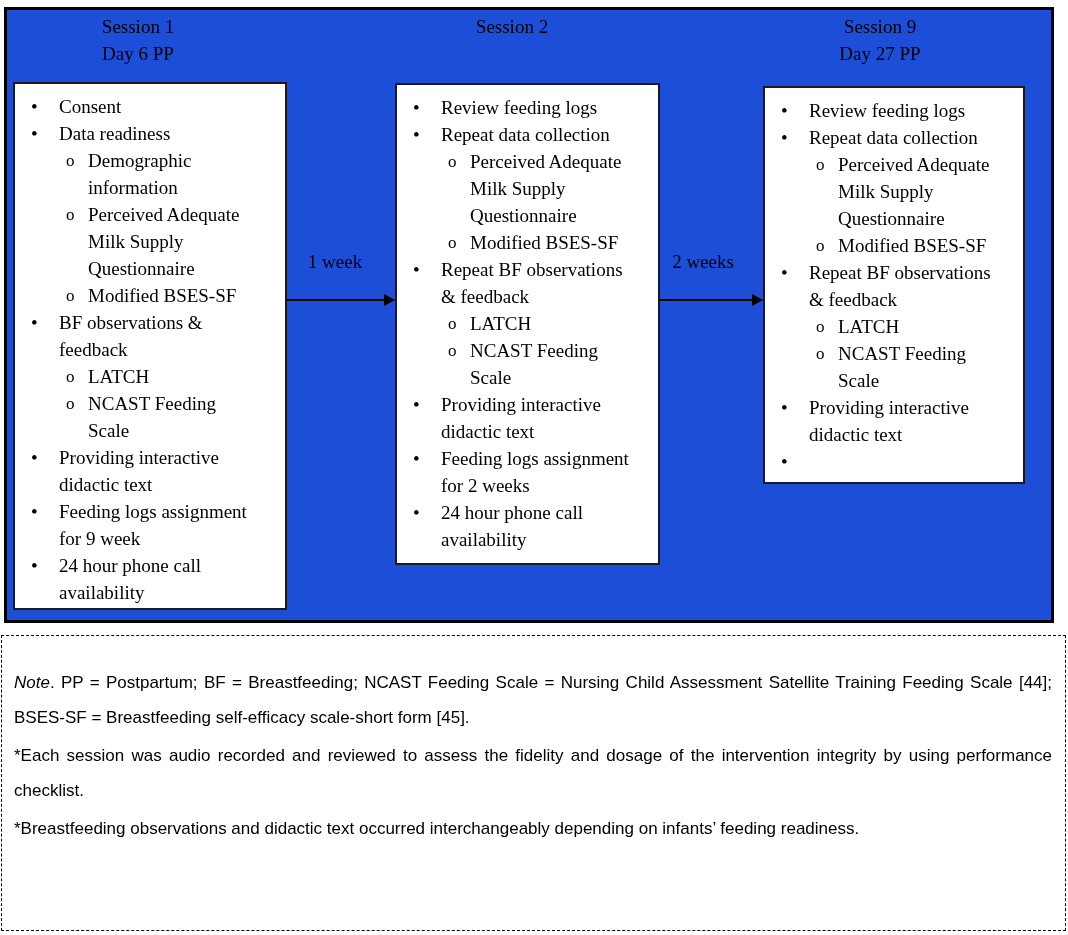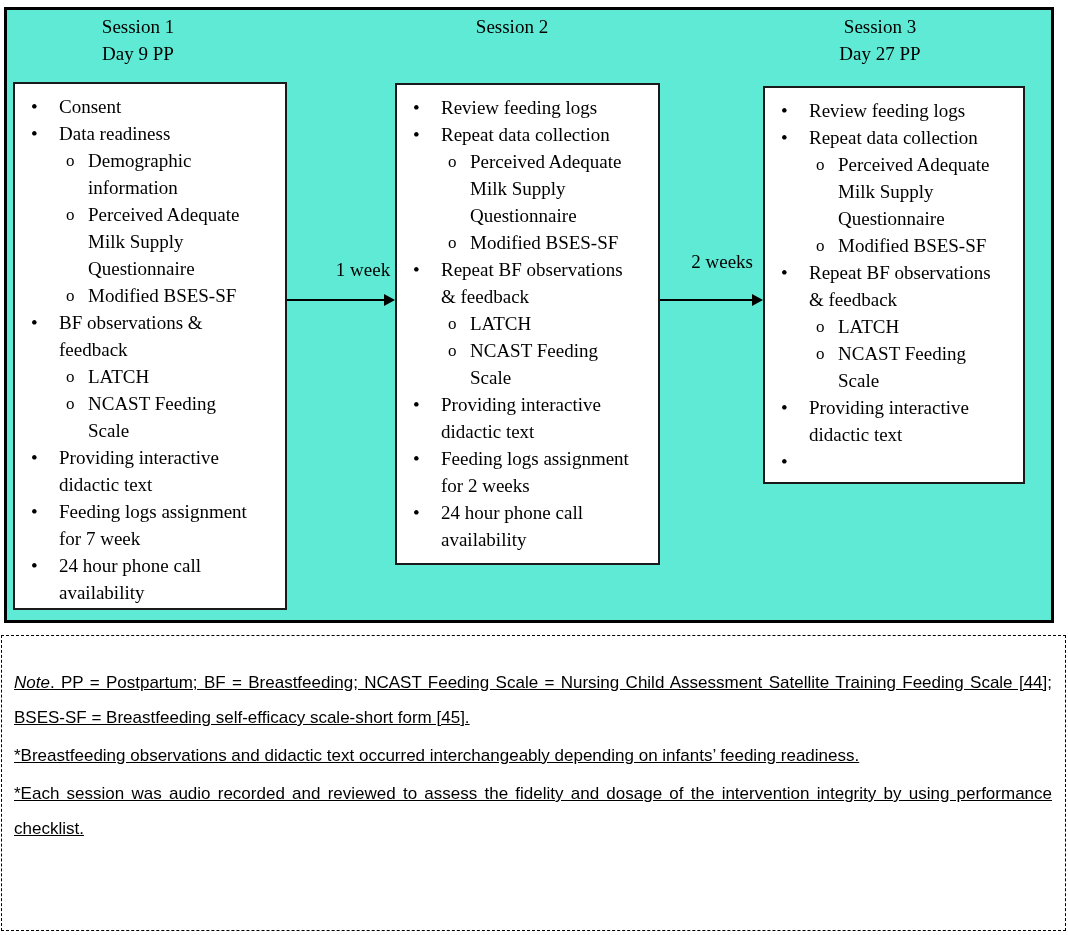--- a/index.html
+++ b/index.html
@@ -3,21 +3,21 @@
 <meta charset="utf-8">
 <style>
   html,body{margin:0;padding:0;background:#fff;}
   .stage{
     position:relative;width:1068px;height:935px;background:#ffffff;
     font-family:"Liberation Serif",serif;color:#000;overflow:hidden;
   }
   
   .diagram{
     position:absolute;left:4px;top:7px;width:1050px;height:616px;
-    border:3px solid #000;box-sizing:border-box;background:#5eead4;
+    border:3px solid #000;box-sizing:border-box;background:#1d4ed8;
   }
   .hdr{
     position:absolute;width:200px;text-align:center;
     font-size:19px;line-height:27px;white-space:nowrap;
   }
   .hdr1{left:31px;top:3px;}
   .hdr2{left:405px;top:3px;}
   .hdr3{left:773px;top:3px;}
   
   .box{
@@ -41,48 +41,48 @@
     position:absolute;width:0;height:0;
     border-top:6px solid transparent;border-bottom:6px solid transparent;
     border-left:11px solid #000;
   }
   .ahead1{left:377px;top:284px;}
   .ahead2{left:745px;top:284px;}
   .arrow-label{
     position:absolute;width:100px;text-align:center;
     font-size:19px;line-height:27px;white-space:nowrap;
   }
-  .alabel1{left:278px;top:246px;padding-left:28px;}
-  .alabel2{left:646px;top:238px;text-align:right;}
+  .alabel1{left:278px;top:238px;}
+  .alabel2{left:646px;top:238px;}
   
   .notes{
     position:absolute;left:1px;top:635px;width:1065px;height:296px;
     border:1px dashed #000;box-sizing:border-box;
     font-family:"Liberation Sans",sans-serif;font-size:17px;line-height:35px;
     padding:29px 13px 0 12px;text-align:justify;color:#000;
   }
-  .notes p{margin:0 0 3px 0;text-decoration:underline;}
+  .notes p{margin:0 0 3px 0;}
   .notes i{font-style:italic;}
 </style>
 </head>
 <body>
 
 <div class="stage">
 
   <div class="diagram">
 
     <div class="hdr hdr1">
       <div>Session 1</div>
-      <div>Day 9 PP</div>
+      <div>Day 6 PP</div>
     </div>
     <div class="hdr hdr2">
       <div>Session 2</div>
     </div>
     <div class="hdr hdr3">
-      <div>Session 3</div>
+      <div>Session 9</div>
       <div>Day 27 PP</div>
     </div>
 
     <div class="box box1">
       <div class="li l1">
           <span class="b">•</span>
           <span class="t">Consent</span>
         </div>
       <div class="li l1">
           <span class="b">•</span>
@@ -111,21 +111,21 @@
       <div class="li l2">
           <span class="b">o</span>
           <span class="t">NCAST Feeding Scale</span>
         </div>
       <div class="li l1">
           <span class="b">•</span>
           <span class="t">Providing interactive didactic text</span>
         </div>
       <div class="li l1">
           <span class="b">•</span>
-          <span class="t">Feeding logs assignment for 7 week</span>
+          <span class="t">Feeding logs assignment for 9 week</span>
         </div>
       <div class="li l1">
           <span class="b">•</span>
           <span class="t">24 hour phone call availability</span>
         </div>
     </div>
 
     <div class="box box2">
       <div class="li l1">
           <span class="b">•</span>
@@ -212,17 +212,17 @@
     <div class="arrow-head ahead1"></div>
 
     <div class="arrow-label alabel2">2 weeks</div>
     <div class="arrow-line aline2"></div>
     <div class="arrow-head ahead2"></div>
 
   </div>
 
   <div class="notes">
     <p><i>Note</i><span>. PP = Postpartum; BF = Breastfeeding; NCAST Feeding Scale = Nursing Child Assessment Satellite Training Feeding Scale [44]; BSES-SF = Breastfeeding self-efficacy scale-short form [45].</span></p>
+    <p>*Each session was audio recorded and reviewed to assess the fidelity and dosage of the intervention integrity by using performance checklist.</p>
     <p>*Breastfeeding observations and didactic text occurred interchangeably depending on infants’ feeding readiness.</p>
-    <p>*Each session was audio recorded and reviewed to assess the fidelity and dosage of the intervention integrity by using performance checklist.</p>
   </div>
 
 </div>
 
 </body></html>

